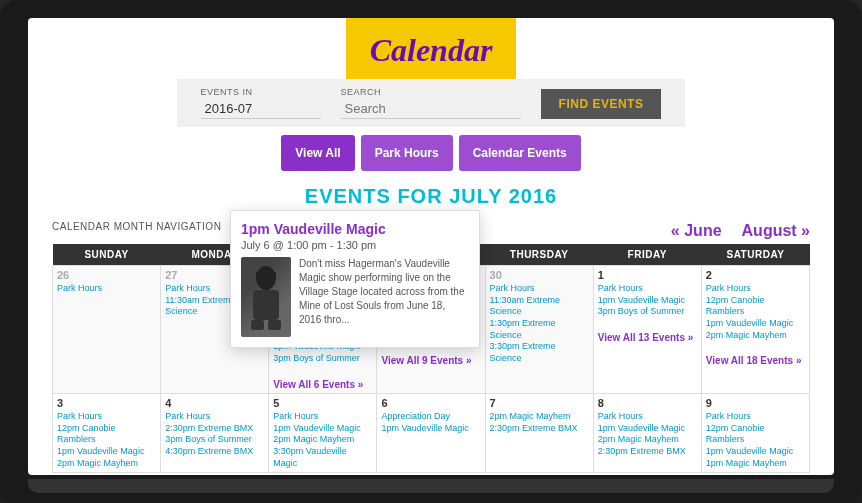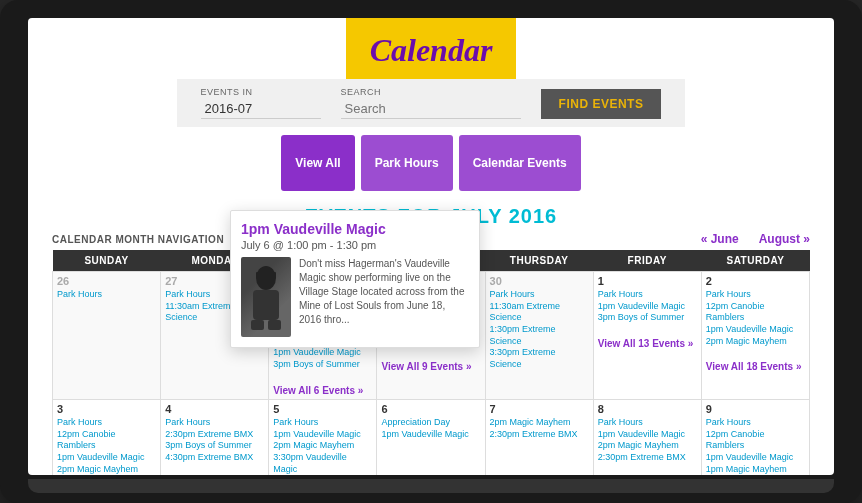--- a/index.html
+++ b/index.html
@@ -110,21 +110,21 @@
 
     
     .filter-bar {
       padding: 8px 24px;
       display: flex;
       gap: 6px;
       background: #fff;
     }
 
     .filter-btn {
-      padding: 21px 14px;
+      padding: 11px 14px;
       border: none;
       border-radius: 3px;
       font-size: 12px;
       cursor: pointer;
       font-weight: bold;
     }
 
     .filter-btn.active {
       background: #8b2fc9;
       color: #fff;
@@ -156,31 +156,32 @@
     .calendar-nav-row {
       display: flex;
       justify-content: space-between;
       align-items: center;
       margin-bottom: 4px;
     }
 
     .calendar-nav-label {
       font-size: 10px;
       color: #555;
-      font-weight: bold;
+      font-weight: normal;
       text-transform: uppercase;
       letter-spacing: 0.5px;
     }
 
     .nav-link {
       color: #8b2fc9;
-      font-size: 12px;
+      font-size: 16px;
       text-decoration: none;
       font-weight: bold;
       cursor: pointer;
+      margin-top: 10px;
     }
 
     
     .calendar-table {
       width: 100%;
       border-collapse: collapse;
       font-size: 10px;
     }
 
     .calendar-table th {

